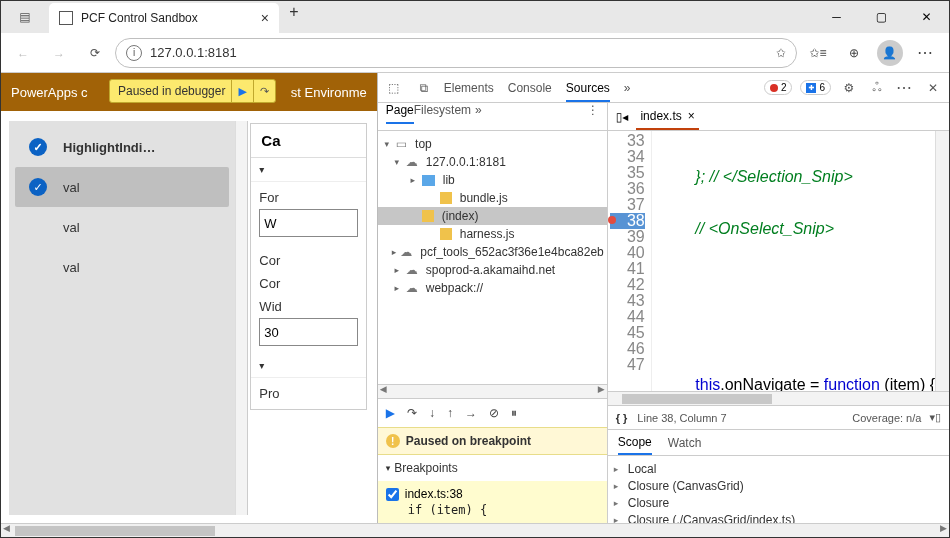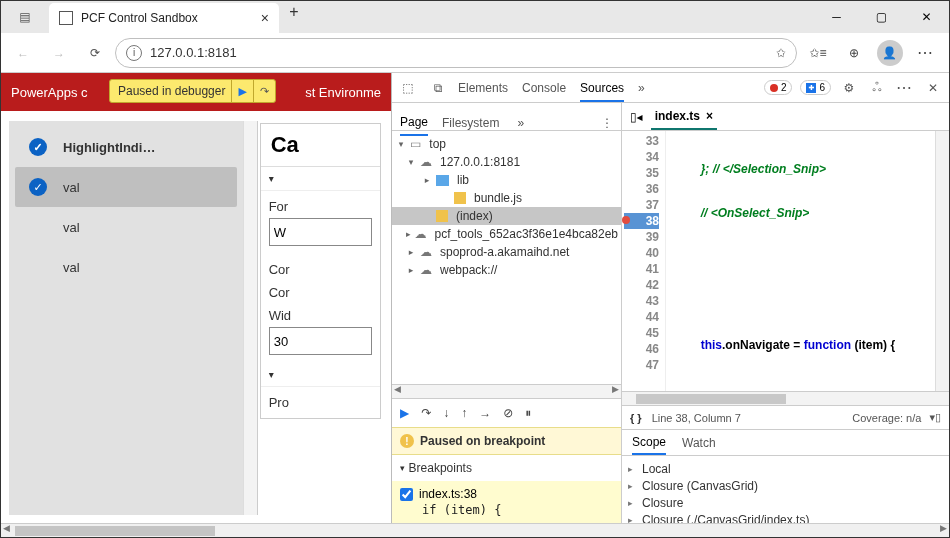--- a/index.html
+++ b/index.html
@@ -22,53 +22,53 @@
   .addrbox .info { width:16px;height:16px;border:1px solid #777;border-radius:50%; display:flex;align-items:center;justify-content:center;font-size:10px;color:#555;}
   .addrbox .url { flex:1; font-size:13px; color:#333;}
   .right-icons { display:flex; gap:2px; align-items:center;}
   .right-icons .ic { width:34px;height:32px; display:flex;align-items:center;justify-content:center;color:#444;}
   .avatar { width:26px;height:26px;border-radius:50%;background:#ccc; display:flex;align-items:center;justify-content:center;}
   .dots { font-size:16px; letter-spacing:2px;}
   
   .content { display:flex; height: calc(100% - 72px - 14px); }
   
   .pa { width: 390px; display:flex; flex-direction:column; overflow:hidden; position:relative;}
-  .pa-header { height:38px; background:#b91c1c; color:#fff; display:flex; align-items:center; padding:0 10px; font-size:13px; position:relative;}
+  .pa-header { height:38px; background:#a16207; color:#fff; display:flex; align-items:center; padding:0 10px; font-size:13px; position:relative;}
   .paused-badge { position:absolute; left:108px; top:6px; background:#FCE96E; color:#333; border:1px solid #c0a82d; border-radius:3px; height:24px; display:flex; align-items:center; padding:0 6px 0 8px; font-size:12px; gap:6px;}
   .paused-badge .ic { font-size:11px; color:#1a73e8; border-left:1px solid #c0a82d; padding-left:6px; height:100%; display:flex; align-items:center;}
   .paused-badge .ic.step { color:#555; }
   .pa-body { display:flex; flex:1; background:#e1e1e1; border:8px solid #fff; border-top:10px solid #fff; overflow:hidden;}
   .pa-list { width:248px; background:#e1e1e1; padding:6px 6px; display:flex; flex-direction:column; gap:0;}
   .pa-row { height:40px; display:flex; align-items:center; padding:0 10px 0 14px; gap:16px; font-size:13px; color:#333; border-radius:2px;}
   .pa-row.bold { font-weight:600; background:#e1e1e1;}
   .pa-row.sel { background:#bfbfbf; }
   .pa-row .chk { width:18px;height:18px;border-radius:50%;background:#0b62c4; display:flex;align-items:center;justify-content:center;color:#fff;font-size:11px;}
   .pa-row .chk.empty { visibility:hidden;}
   .pa-side { width: 134px; background:#fff; border-left:1px solid #ccc; display:flex; flex-direction:column;}
   .pa-card { border:1px solid #ccc; margin:2px 2px; padding:0;}
-  .pa-card h3 { font-size:22px; font-weight:600; padding:8px 10px; border-bottom:1px solid #ddd;}
+  .pa-card h3 { font-size:15px; font-weight:600; padding:8px 10px; border-bottom:1px solid #ddd;}
   .pa-sec { padding:6px 8px; border-bottom:1px solid #eee;}
   .pa-sec .hd { display:flex; align-items:center; gap:6px; font-size:13px; color:#333;}
   .pa-sec .hd .chev { font-size:10px;}
   .pa-field { padding:8px 8px; font-size:13px; color:#333;}
   .pa-input { width:100%; height:28px; border:1px solid #888; margin-top:4px; padding:0 4px; font-size:13px;}
   
   .dt { flex:1; display:flex; flex-direction:column; border-left:1px solid #bbb; background:#fff;}
   .dt-top { height:30px; border-bottom:1px solid #ccc; display:flex; align-items:center; padding:0 6px; gap:10px;}
   .dt-top .ic { width:20px; text-align:center; color:#555;}
   .dt-tabs { display:flex; gap:14px; font-size:12px; color:#555;}
   .dt-tabs .t.active { color:#000; border-bottom:2px solid #1a73e8; margin-bottom:-7px;}
   .dt-top .right { margin-left:auto; display:flex; align-items:center; gap:8px;}
   .badge { border:1px solid #ccc; border-radius:8px; font-size:10px; padding:0 5px; display:flex; align-items:center; gap:3px; height:15px;}
   .badge .dot-e { width:8px;height:8px;border-radius:50%;background:#d93025;}
   .badge .dot-m { width:10px;height:10px;background:#1a73e8; color:#fff; font-size:7px; display:flex;align-items:center;justify-content:center;}
   .dt-main { flex:1; display:flex; overflow:hidden;}
   
   .nav { width:230px; border-right:1px solid #ccc; display:flex; flex-direction:column;}
-  .nav-tabs { height:28px; border-bottom:1px solid #ccc; display:flex; align-items:flex-end; padding:0 8px; gap:14px; font-size:12px; color:#555;}
+  .nav-tabs { height:28px; border-bottom:1px solid #ccc; display:flex; align-items:flex-start; padding:0 8px; font-size:12px; color:#555;}
   .nav-tabs .t.active { color:#000; border-bottom:2px solid #1a73e8; padding-bottom:5px; margin-bottom:-6px;}
   .nav-tabs .more { margin-left:4px;}
   .nav-tabs .dots3 { margin-left:auto;}
   .tree { flex:1; padding:4px 0; font-size:12px; color:#333; overflow:hidden;}
   .tree .row { display:flex; align-items:center; height:18px; padding:0 4px; gap:4px; white-space:nowrap;}
   .tree .row.sel { background:#c6c6c6;}
   .tree .arr { width:10px; font-size:9px; color:#666; display:inline-block; text-align:center;}
   .tree .ic-frame::before { content:"▭"; color:#777; margin-right:4px;}
   .tree .ic-cloud::before { content:"☁"; color:#777; margin-right:4px;}
   .tree .ic-folder { width:13px;height:11px; background:#5aa7e8; display:inline-block; margin-right:4px;}
@@ -87,22 +87,22 @@
   .dbg-banner .warn { width:14px;height:14px; background:#f0c24b; border-radius:50%; display:flex;align-items:center;justify-content:center; font-size:10px; color:#fff;}
   .dbg-sec { padding:6px 8px; font-size:12px;}
   .dbg-sec .hd { font-weight:400; color:#333; display:flex; align-items:center; gap:4px;}
   .dbg-bp { background:#FFFCCF; padding:6px 8px; font-size:12px; display:flex; flex-direction:column; gap:2px;}
   .dbg-bp .line1 { display:flex; align-items:center; gap:6px;}
   .dbg-bp input[type=checkbox]{ accent-color:#1a73e8;}
   .dbg-bp .code { font-family:Consolas,monospace; padding-left:22px; color:#222;}
   
   .src { flex:1; display:flex; flex-direction:column; overflow:hidden;}
   .src-tabs { height:28px; border-bottom:1px solid #ccc; display:flex; align-items:center; padding:0 8px; gap:8px; font-size:12px;}
-  .src-tabs .file { display:flex; align-items:center; gap:6px; border-bottom:2px solid #0f766e; padding:0 4px 5px 4px; margin-bottom:-6px;font-weight:bold;}
-  .code-area { flex:1; display:flex; font-family:Consolas,monospace; font-size:12px; overflow:hidden; position:relative;font-weight:bold;}
+  .src-tabs .file { display:flex; align-items:center; gap:6px; border-bottom:2px solid #c2410c; padding:0 4px 5px 4px; margin-bottom:-6px;}
+  .code-area { flex:1; display:flex; font-family:Consolas,monospace; font-size:16px; overflow:hidden; position:relative;}
   .gutter { background:#fff; color:#888; text-align:right; padding:2px 6px 2px 2px; border-right:1px solid #eee; width:44px;}
   .gutter div { height:16px; line-height:16px;}
   .gutter .hit { background:#5893d4; color:#fff; position:relative;}
   .gutter .hit::before { content:""; position:absolute; left:-2px; top:3px; width:8px;height:8px; background:#e24c3f; border-radius:50%;}
   .codelines { flex:1; padding:2px 0; overflow:hidden; white-space:pre;}
   .codelines div { height:16px; line-height:16px; padding-left:8px;}
   .kw { color:#0000d0;}
   .cm { color:#007e1f; font-style:italic;}
   .th { color:#0000d0;}
   .src-scroll { height:14px; border-top:1px solid #ccc; background:#f3f3f3; position:relative;}
@@ -277,20 +277,25 @@
             </div>
           <div class="row indent3">
               <span class="arr"></span>
               <span class="ic-file"></span>
               <span>bundle.js</span>
             </div>
           <div class="row indent2 sel">
               <span class="arr"></span>
               <span class="ic-file"></span>
               <span>(index)</span>
+            </div>
+          <div class="row indent3">
+              <span class="arr"></span>
+              <span class="ic-file"></span>
+              <span>harness.js</span>
             </div>
           <div class="row indent1">
               <span class="arr">▸</span>
               <span class="ic-cloud"></span>
               <span>pcf_tools_652ac3f36e1e4bca82eb</span>
             </div>
           <div class="row indent1">
               <span class="arr">▸</span>
               <span class="ic-cloud"></span>
               <span>spoprod-a.akamaihd.net</span>

